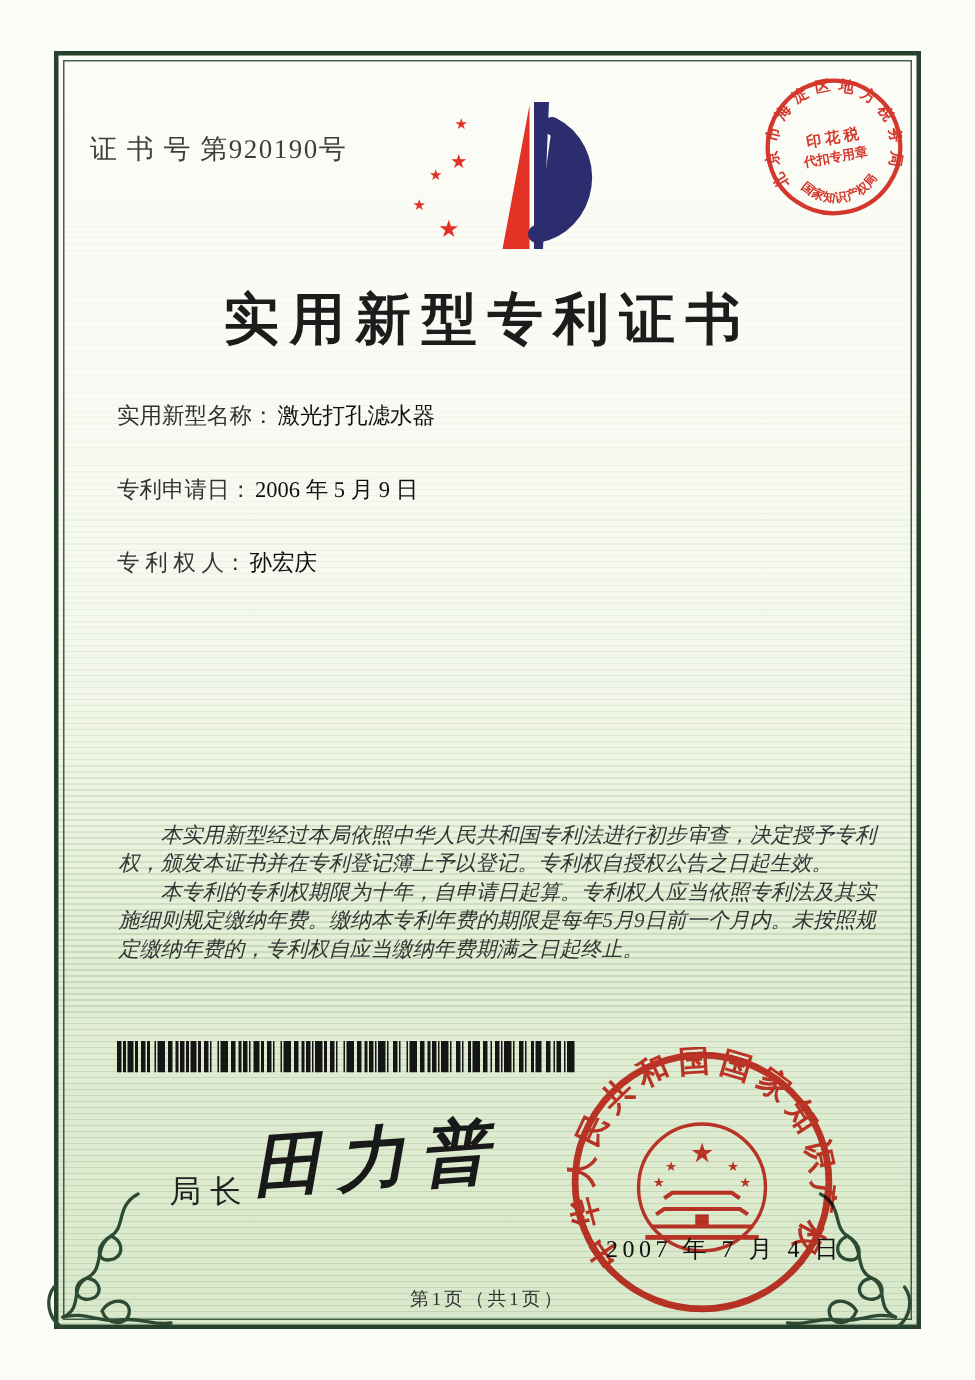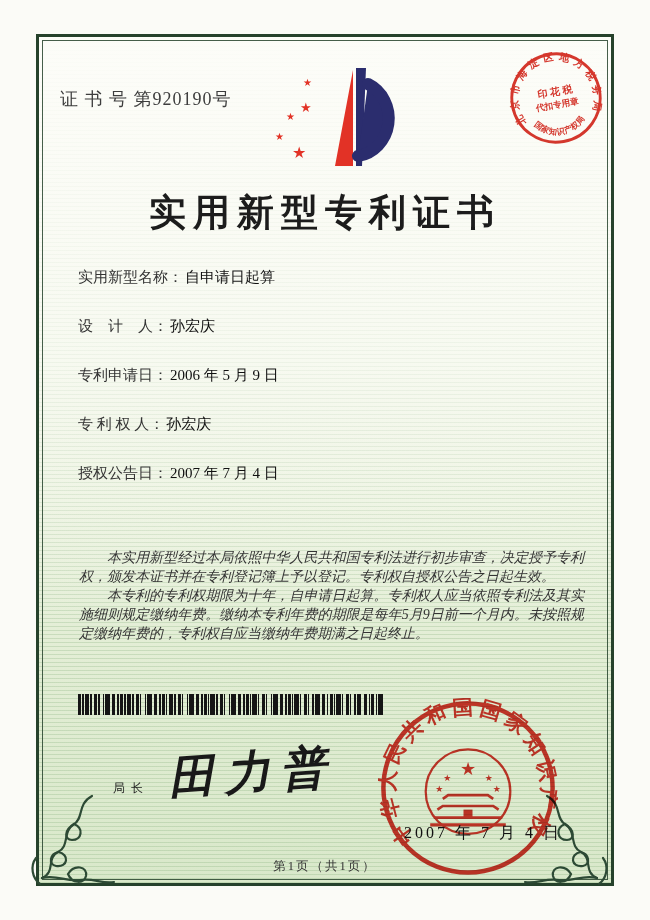--- a/index.html
+++ b/index.html
@@ -26,21 +26,21 @@
          letter-spacing:7px;color:var(--text-dark);}
   .fields{left:78px;top:268px;width:470px;font-size:15px;color:#222;}
   .field-row{height:17px;margin-bottom:32px;white-space:nowrap;}
   .field-label{color:#333;}
   .field-value{color:#101010;margin-left:2px;}
   .body-text{left:79px;top:548px;width:505px;font-size:14px;line-height:19px;
              font-style:italic;color:#343434;text-align:justify;}
   .body-text p{margin:0;text-indent:2em;}
   .barcode{left:78px;top:694px;width:312px;height:21px;display:flex;align-items:stretch;overflow:hidden;}
   .barcode span{background:#151515;height:100%;flex:0 0 auto;}
-  .sig-role{left:113px;top:780px;font-size:12px;letter-spacing:6px;color:#222;}
+  .sig-role{left:113px;top:780px;font-size:21px;letter-spacing:6px;color:#222;}
   .sig-name{left:168px;top:742px;font-size:46px;font-weight:bold;font-style:italic;
             letter-spacing:10px;color:#191919;transform:rotate(-4deg);
             font-family:"DejaVu Serif","Liberation Serif",serif;}
   .seal{color:var(--seal-red);mix-blend-mode:multiply;opacity:.93;}
   .tax-seal{left:508px;top:50px;transform:rotate(-10deg);}
   .official-seal{left:378px;top:698px;}
   .issue-date{left:404px;top:823px;font-size:16px;letter-spacing:3px;color:#111;}
   .footer{left:0;top:858px;width:100%;text-align:center;font-size:12.5px;letter-spacing:2px;color:#333;}
   .flourish{color:#2d4a35;}
   .fl-left{left:22px;top:794px;}
@@ -84,33 +84,27 @@
       <textPath href="#taxBot" textLength="122" lengthAdjust="spacing">国家知识产权局</textPath>
     </text>
     <text x="100" y="94" font-size="21" fill="currentColor" text-anchor="middle" font-weight="bold">印 花 税</text>
     <text x="100" y="120" font-size="18" fill="currentColor" text-anchor="middle" font-weight="bold">代扣专用章</text>
   </svg>
 
   <div class="abs title">实用新型专利证书</div>
 
   <div class="abs fields">
     <div class="field-row">
-      <span class="field-label">实用新型名称：</span><span class="field-value">自申请日起算</span>
-    </div>
-    <div class="field-row">
-      <span class="field-label">设　计　人：</span><span class="field-value">孙宏庆</span>
+      <span class="field-label">实用新型名称：</span><span class="field-value">激光打孔滤水器</span>
     </div>
     <div class="field-row">
       <span class="field-label">专利申请日：</span><span class="field-value">2006 年 5 月 9 日</span>
     </div>
     <div class="field-row">
       <span class="field-label">专 利 权 人：</span><span class="field-value">孙宏庆</span>
-    </div>
-    <div class="field-row">
-      <span class="field-label">授权公告日：</span><span class="field-value">2007 年 7 月 4 日</span>
     </div>
   </div>
 
   <div class="abs body-text">
     <p>本实用新型经过本局依照中华人民共和国专利法进行初步审查，决定授予专利权，颁发本证书并在专利登记簿上予以登记。专利权自授权公告之日起生效。</p>
     <p>本专利的专利权期限为十年，自申请日起算。专利权人应当依照专利法及其实施细则规定缴纳年费。缴纳本专利年费的期限是每年5月9日前一个月内。未按照规定缴纳年费的，专利权自应当缴纳年费期满之日起终止。</p>
   </div>
 
   <div class="abs barcode">
       <span style="width: 3px; margin-right: 1.1px;"></span>

